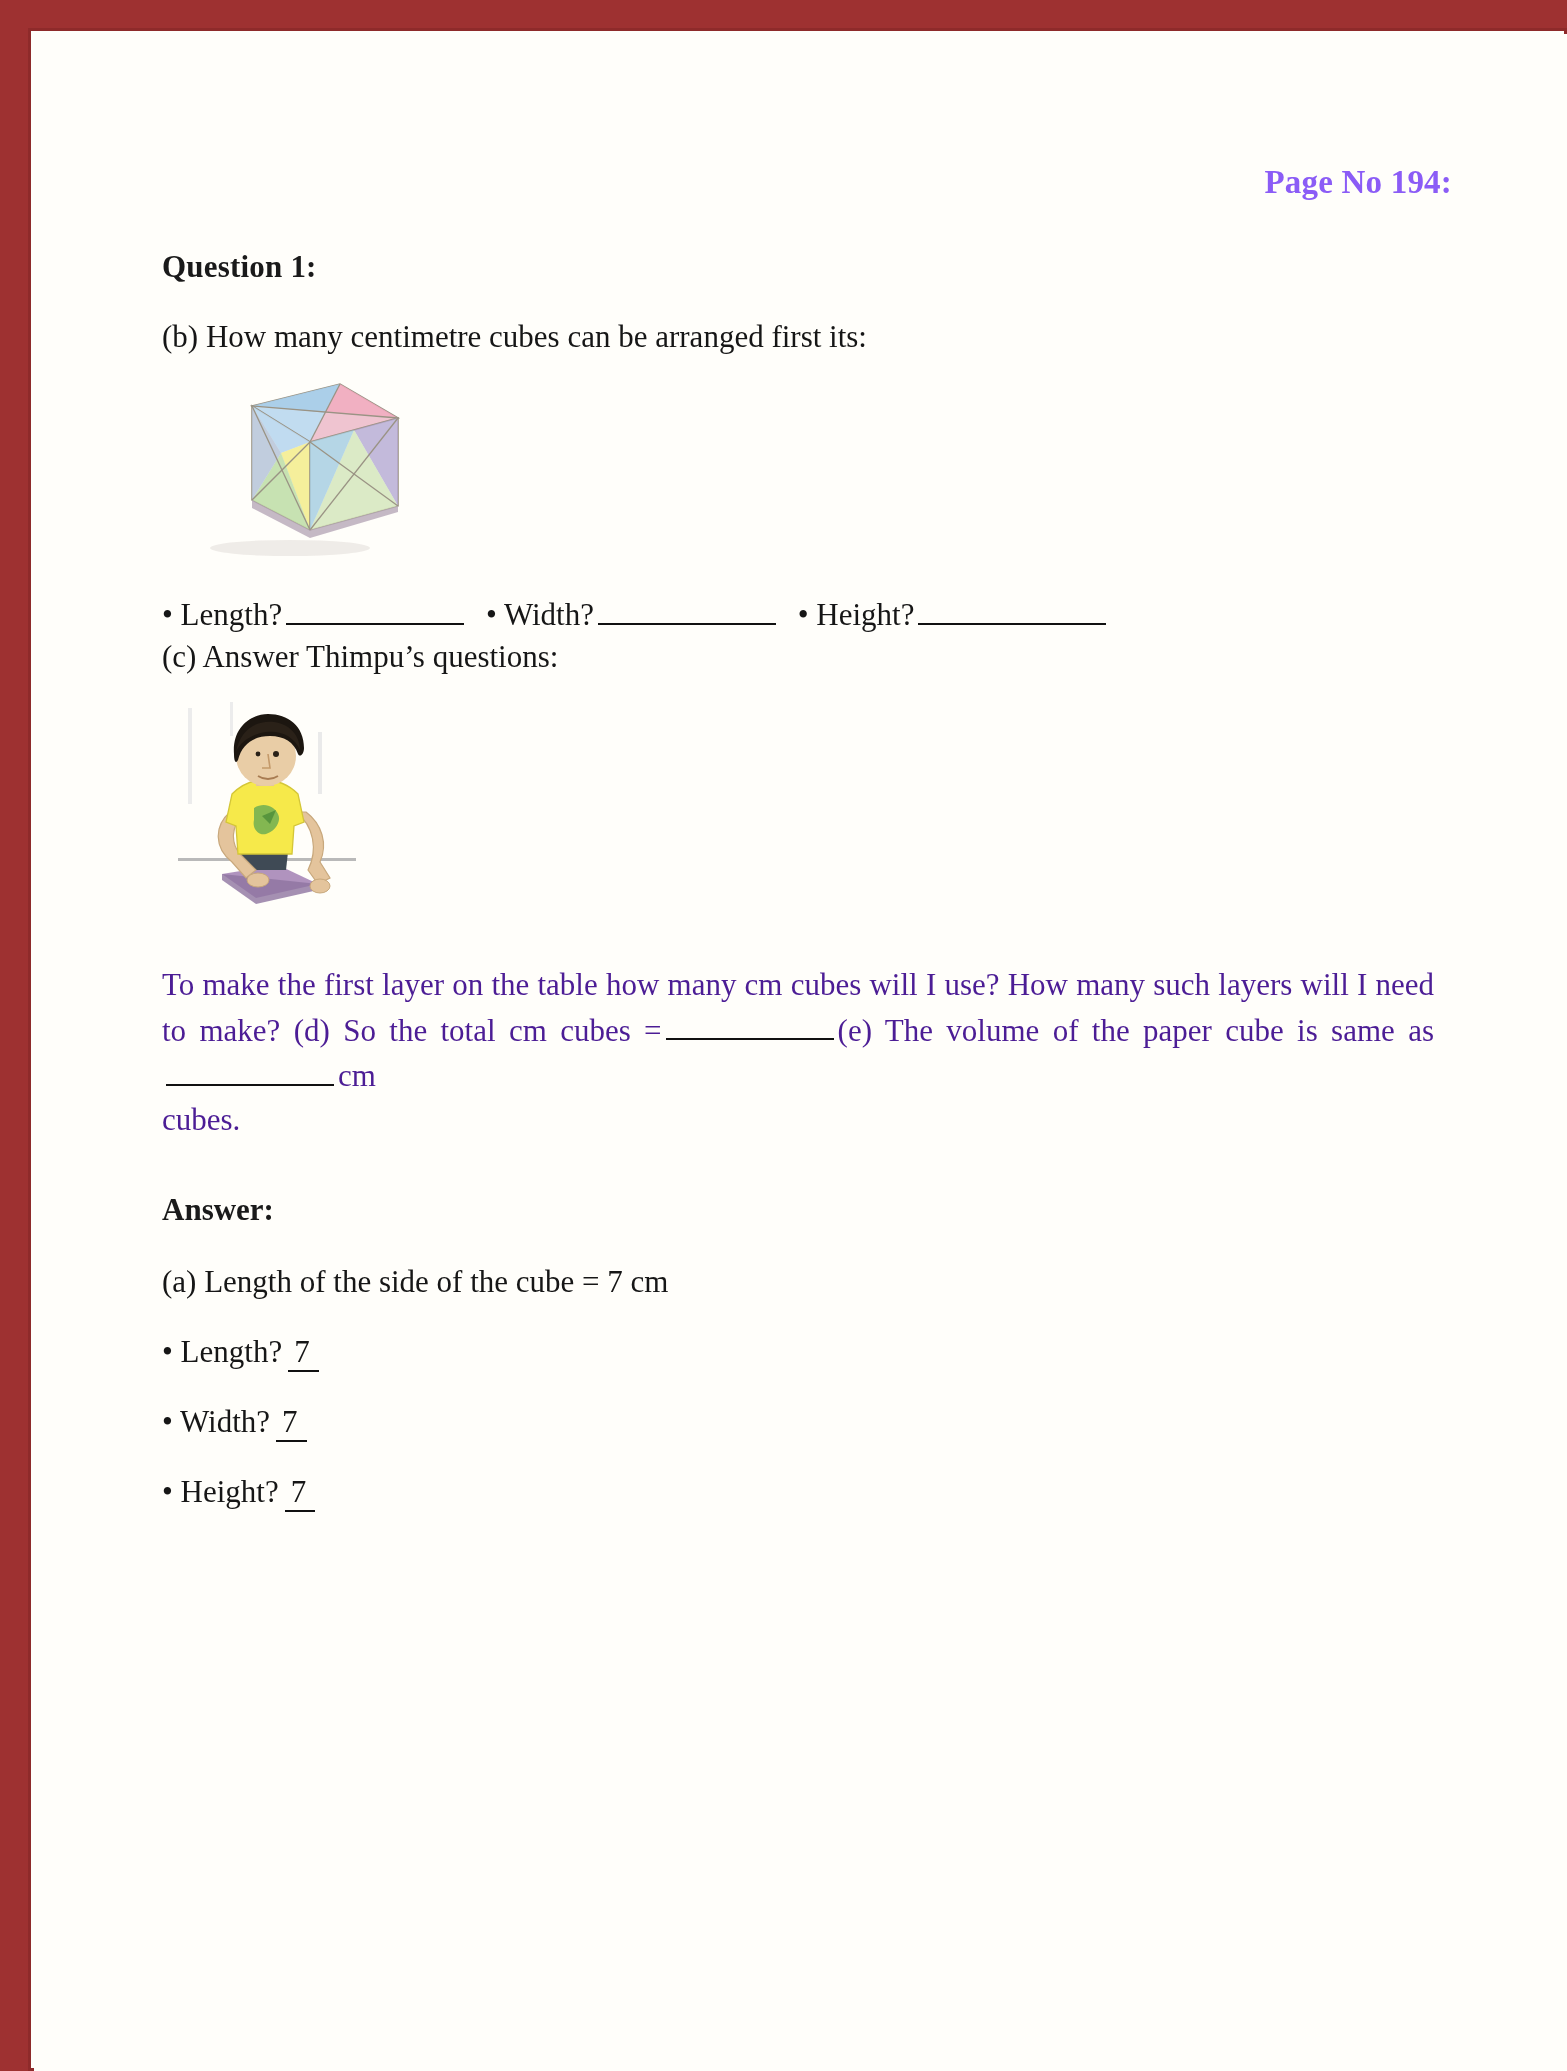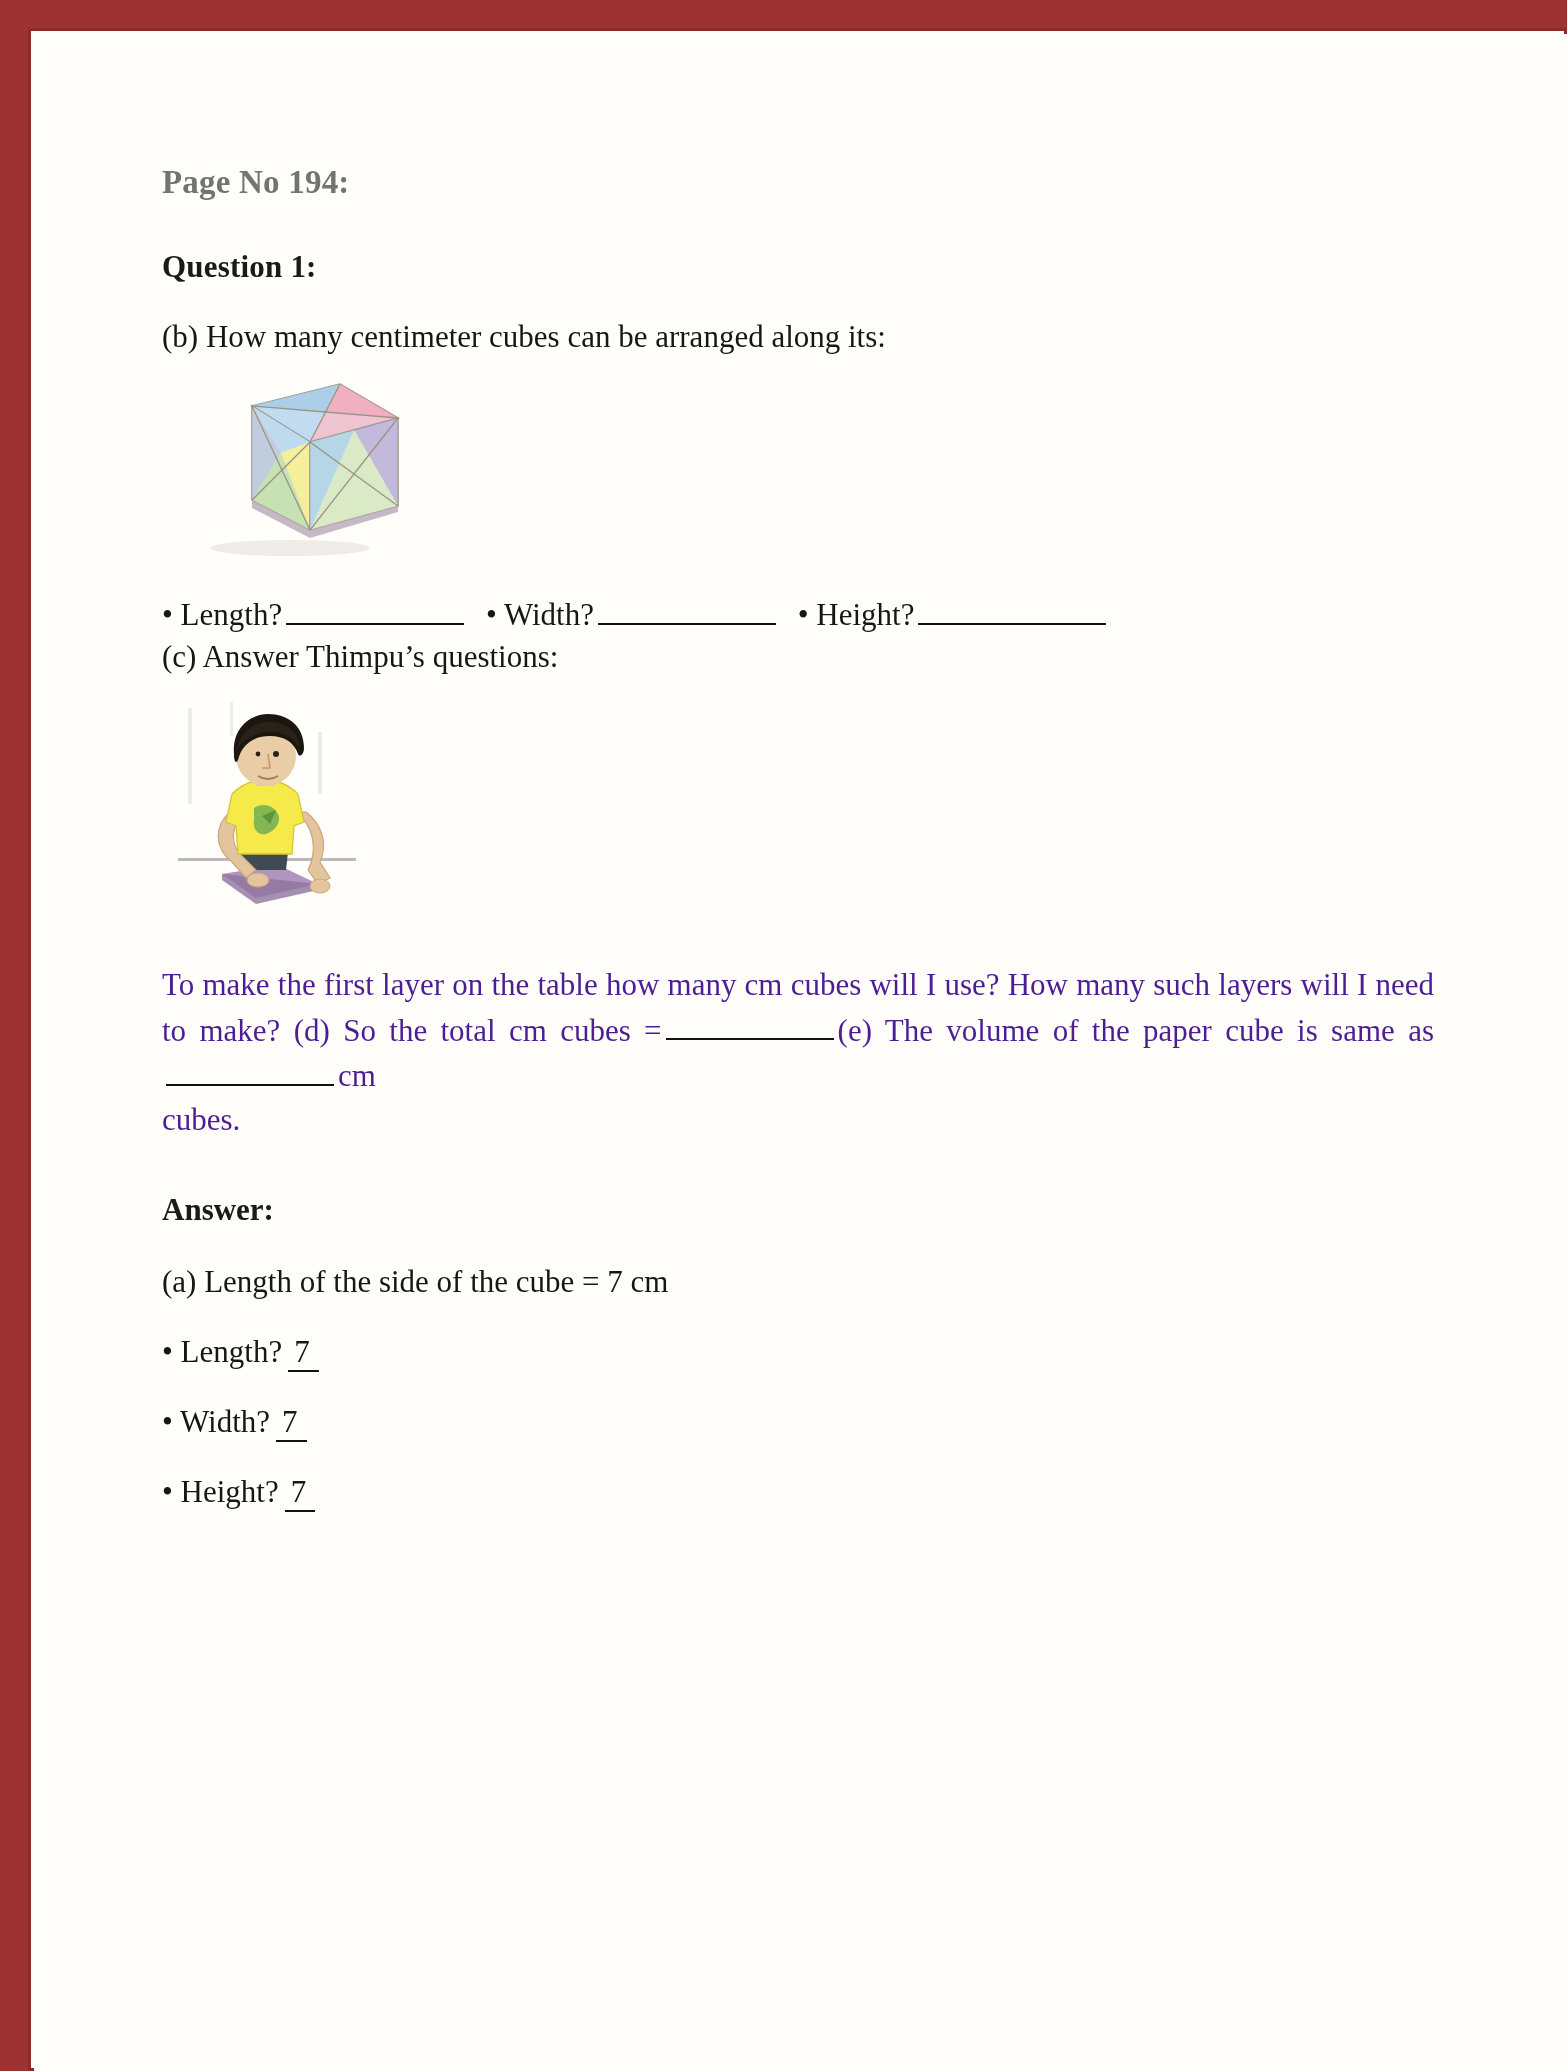--- a/index.html
+++ b/index.html
@@ -40,24 +40,24 @@
     box-sizing: border-box;
   }
   #content {
     position: absolute;
     left: 128px;
     top: 0;
     width: 1290px;
     height: 2037px;
   }
   .page-title {
-    text-align: left;
+    text-align: right;
     font-weight: bold;
     font-size: 33px;
-    color: #737373;
+    color: #8b5cf6;
     margin: 0;
     padding-top: 130px;
     letter-spacing: 0.2px;
   }
   .q-heading {
     font-weight: bold;
     font-size: 31px;
     color: #1a1a1a;
     margin: 0;
     padding-top: 48px;
@@ -146,21 +146,21 @@
 <div id="page-frame">
   <div id="page-inner">
     <div id="sheet">
       <div id="content">
 
         <div class="page-title">Page No 194:</div>
 
         <div class="q-heading">Question 1:</div>
 
 
-        <div class="line">(b) How many centimeter cubes can be arranged along its:</div>
+        <div class="line">(b) How many centimetre cubes can be arranged first its:</div>
 
         <div class="cube-wrap">
           <svg width="215" height="190" viewBox="0 0 215 190">
             <defs>
               <linearGradient id="gTop" x1="0" y1="0" x2="1" y2="1">
                 <stop offset="0" stop-color="#bcd9ef"></stop>
                   <stop offset="1" stop-color="#f3aac0"></stop>
               </linearGradient>
             </defs>
 

